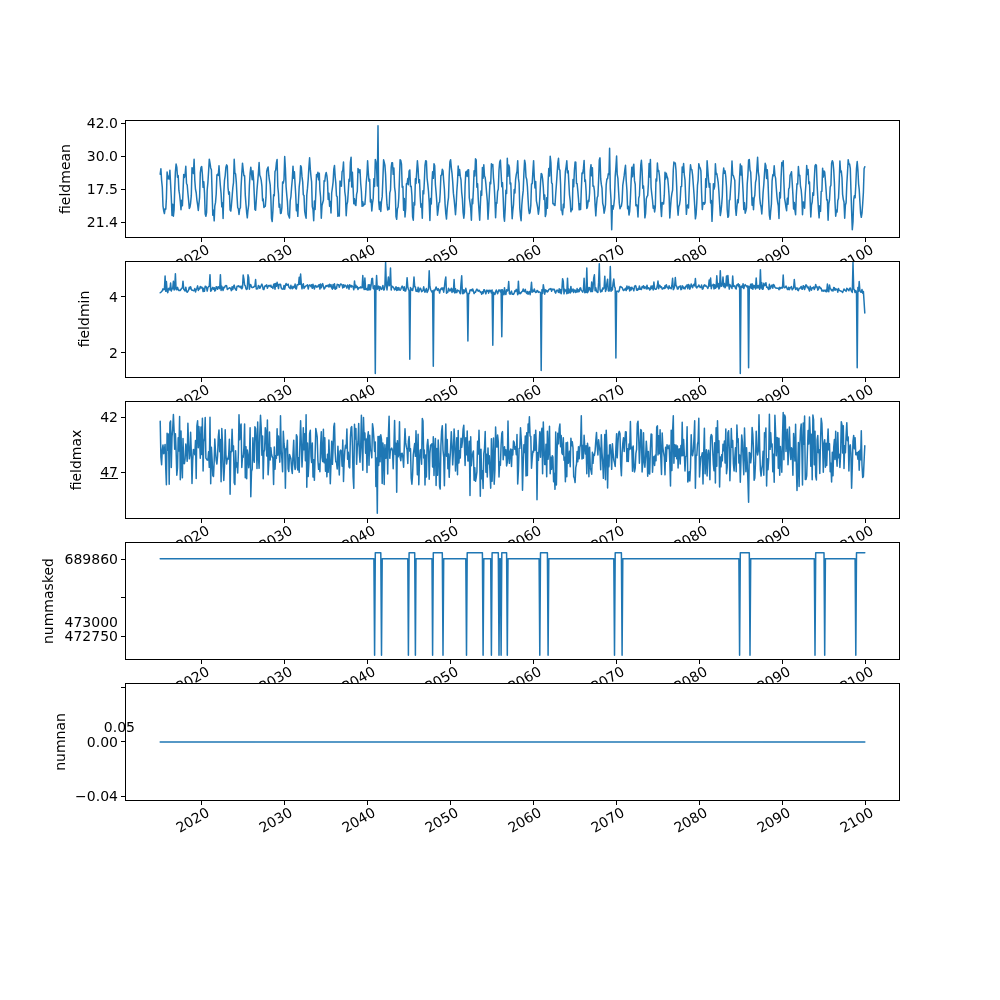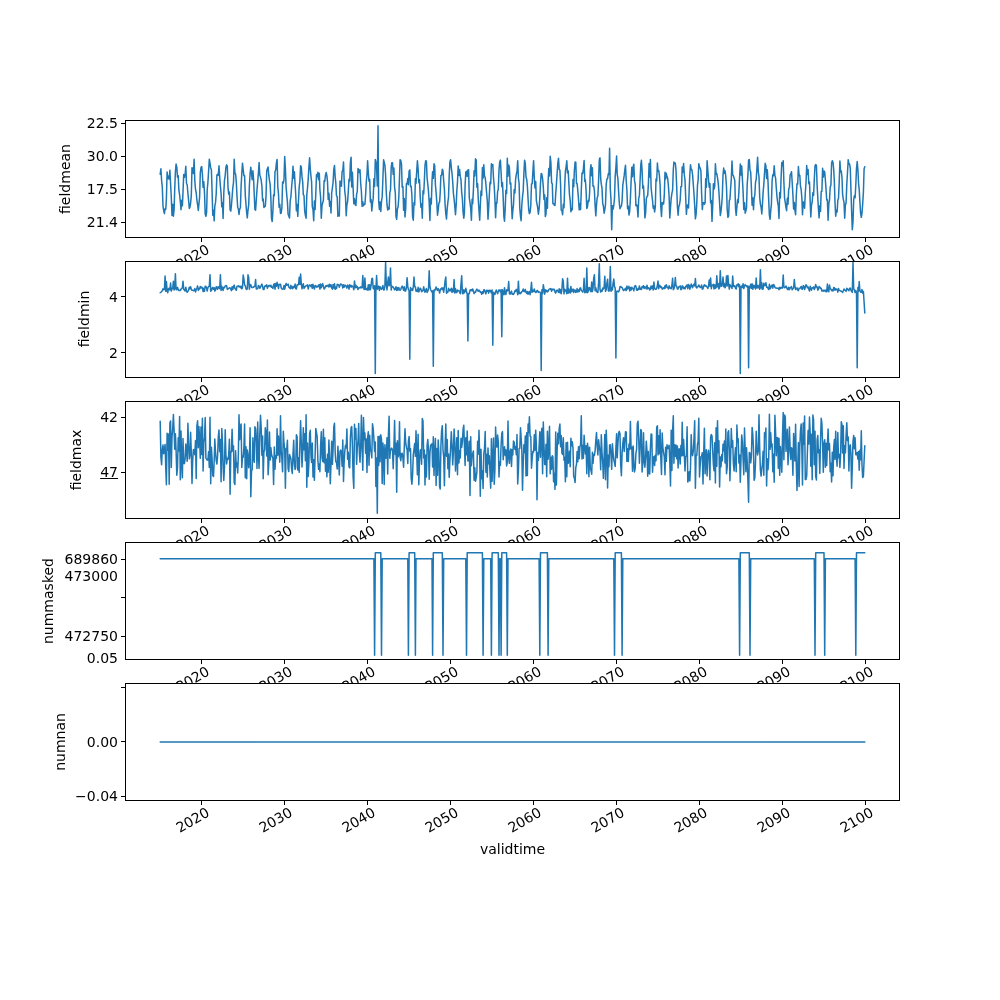--- a/index.html
+++ b/index.html
@@ -26,33 +26,32 @@
 </style>
 </head>
 <body>
 
 <div id="figure-root">
   <div class="ylabel" style="width: 117.5px; left: 6.25px; top: 170.75px;">fieldmean</div>
   <div class="ylabel" style="width: 117.5px; left: 25.25px; top: 311.25px;">fieldmin</div>
   <div class="ylabel" style="width: 117.5px; left: 17.25px; top: 451.75px;">fieldmax</div>
   <div class="ylabel" style="width: 117.5px; left: -10.75px; top: 592.75px;">nummasked</div>
   <div class="ylabel" style="width: 117.5px; left: 1.25px; top: 733.75px;">numnan</div>
-  <div class="xlabel">validtime</div>
 <svg class="series" width="775" height="118" viewBox="0 0 775 117.5" style="left: 125px; top: 120px;">
       <polyline points="35.2,53.9 35.9,48.5 36.6,60.1 37.3,67.0 38.0,85.8 38.7,90.5 39.4,93.3 40.1,88.4 40.8,88.9 41.4,78.3 42.1,51.7 42.8,58.5 43.5,55.9 44.2,58.8 44.9,50.1 45.6,63.7 46.3,77.3 47.0,95.3 47.7,83.9 48.4,95.9 49.1,89.3 49.7,69.8 50.4,51.5 51.1,43.8 51.8,46.8 52.5,56.9 53.2,55.4 53.9,70.2 54.6,74.5 55.3,81.1 56.0,89.5 56.7,80.0 57.4,85.5 58.0,71.8 58.7,54.2 59.4,57.3 60.1,54.2 60.8,46.0 61.5,62.9 62.2,64.8 62.9,73.0 63.6,80.0 64.3,88.3 65.0,86.7 65.6,82.8 66.3,75.4 67.0,47.5 67.7,48.1 68.4,53.2 69.1,39.0 69.8,60.1 70.5,69.2 71.2,72.5 71.9,79.8 72.6,84.3 73.3,90.2 73.9,83.9 74.6,77.2 75.3,52.7 76.0,47.3 76.7,46.3 77.4,54.2 78.1,67.1 78.8,61.6 79.5,72.6 80.2,93.7 80.9,96.0 81.6,92.0 82.2,69.5 82.9,62.3 83.6,51.1 84.3,38.9 85.0,43.0 85.7,47.7 86.4,49.5 87.1,71.6 87.8,95.1 88.5,90.0 89.2,100.6 89.8,85.9 90.5,82.4 91.2,73.8 91.9,54.8 92.6,54.0 93.3,55.1 94.0,45.6 94.7,56.9 95.4,65.9 96.1,73.4 96.8,86.6 97.5,82.8 98.1,98.3 98.8,72.5 99.5,60.0 100.2,55.3 100.9,46.9 101.6,44.6 102.3,45.9 103.0,67.1 103.7,73.9 104.4,71.8 105.1,89.6 105.8,90.8 106.4,85.3 107.1,76.8 107.8,67.6 108.5,62.3 109.2,39.0 109.9,52.7 110.6,53.7 111.3,61.9 112.0,75.9 112.7,87.2 113.4,88.7 114.0,94.2 114.7,88.6 115.4,87.6 116.1,66.2 116.8,53.3 117.5,42.9 118.2,49.5 118.9,55.5 119.6,55.4 120.3,75.1 121.0,84.2 121.7,92.7 122.3,97.6 123.0,89.8 123.7,84.6 124.4,65.3 125.1,53.2 125.8,46.9 126.5,53.5 127.2,59.5 127.9,50.6 128.6,59.4 129.3,75.2 129.9,89.3 130.6,89.9 131.3,79.6 132.0,69.2 132.7,61.3 133.4,52.9 134.1,42.3 134.8,55.0 135.5,56.8 136.2,59.8 136.9,65.8 137.6,80.5 138.2,78.8 138.9,87.2 139.6,86.2 140.3,86.0 141.0,76.9 141.7,51.2 142.4,48.3 143.1,46.7 143.8,55.2 144.5,60.3 145.2,64.6 145.9,79.1 146.5,98.0 147.2,101.3 147.9,90.7 148.6,74.5 149.3,75.4 150.0,51.2 150.7,49.7 151.4,42.7 152.1,39.2 152.8,66.5 153.5,73.7 154.1,87.0 154.8,84.1 155.5,93.3 156.2,92.9 156.9,87.2 157.6,61.7 158.3,62.9 159.0,59.3 159.7,36.3 160.4,48.2 161.1,66.6 161.8,75.1 162.4,81.4 163.1,93.9 163.8,95.8 164.5,97.8 165.2,80.7 165.9,76.5 166.6,67.0 167.3,59.2 168.0,45.9 168.7,57.9 169.4,51.6 170.1,64.2 170.7,74.0 171.4,90.4 172.1,84.3 172.8,96.1 173.5,80.0 174.2,66.6 174.9,60.6 175.6,45.4 176.3,46.8 177.0,56.4 177.7,61.6 178.3,74.5 179.0,75.2 179.7,90.9 180.4,95.0 181.1,97.9 181.8,74.6 182.5,67.9 183.2,59.1 183.9,46.9 184.6,37.5 185.3,48.9 186.0,56.5 186.6,61.7 187.3,86.3 188.0,89.3 188.7,100.5 189.4,80.8 190.1,89.2 190.8,73.3 191.5,54.2 192.2,56.5 192.9,52.0 193.6,59.6 194.3,53.0 194.9,69.5 195.6,76.8 196.3,97.9 197.0,85.2 197.7,82.5 198.4,80.0 199.1,60.4 199.8,61.0 200.5,54.7 201.2,52.2 201.9,55.6 202.5,61.4 203.2,79.2 203.9,72.9 204.6,85.9 205.3,81.2 206.0,92.7 206.7,72.5 207.4,67.6 208.1,61.8 208.8,49.0 209.5,45.2 210.2,56.9 210.8,62.7 211.5,75.5 212.2,76.7 212.9,96.1 213.6,94.0 214.3,95.7 215.0,60.7 215.7,63.9 216.4,65.9 217.1,51.3 217.8,50.2 218.5,41.8 219.1,58.3 219.8,71.5 220.5,76.7 221.2,95.5 221.9,84.4 222.6,81.6 223.3,70.9 224.0,59.1 224.7,60.9 225.4,42.1 226.1,36.9 226.7,66.7 227.4,52.1 228.1,67.7 228.8,83.5 229.5,78.5 230.2,84.4 230.9,85.1 231.6,74.1 232.3,71.1 233.0,48.3 233.7,49.6 234.4,52.4 235.0,49.5 235.7,63.3 236.4,71.3 237.1,86.1 237.8,81.6 238.5,85.5 239.2,84.0 239.9,84.1 240.6,74.5 241.3,61.5 242.0,54.2 242.6,40.5 243.3,52.2 244.0,60.9 244.7,59.1 245.4,81.8 246.1,79.2 246.8,90.8 247.5,82.9 248.2,78.5 248.9,58.4 249.6,66.3 250.3,39.3 250.9,41.4 251.6,47.9 252.3,65.8 253.0,5.4 253.7,81.1 254.4,89.2 255.1,81.7 255.8,91.3 256.5,81.2 257.2,76.4 257.9,58.2 258.6,39.6 259.2,41.9 259.9,44.9 260.6,54.8 261.3,72.3 262.0,84.2 262.7,89.7 263.4,87.2 264.1,88.9 264.8,72.6 265.5,69.9 266.2,47.4 266.8,42.6 267.5,42.5 268.2,54.1 268.9,47.8 269.6,67.1 270.3,72.3 271.0,96.4 271.7,99.0 272.4,88.6 273.1,86.7 273.8,77.3 274.5,57.0 275.1,39.4 275.8,40.3 276.5,44.0 277.2,66.9 277.9,66.0 278.6,89.9 279.3,78.3 280.0,96.7 280.7,88.5 281.4,63.5 282.1,63.6 282.8,58.3 283.4,64.4 284.1,50.9 284.8,49.7 285.5,66.2 286.2,66.1 286.9,75.3 287.6,96.6 288.3,99.9 289.0,82.2 289.7,84.7 290.4,58.6 291.0,63.3 291.7,51.1 292.4,40.6 293.1,48.5 293.8,62.5 294.5,59.6 295.2,76.3 295.9,87.0 296.6,83.8 297.3,98.0 298.0,70.6 298.7,73.6 299.3,62.0 300.0,45.2 300.7,40.4 301.4,40.8 302.1,58.0 302.8,64.1 303.5,71.3 304.2,82.3 304.9,100.3 305.6,78.3 306.3,83.7 307.0,61.0 307.6,51.5 308.3,58.1 309.0,43.5 309.7,45.6 310.4,64.3 311.1,72.2 311.8,81.7 312.5,94.9 313.2,89.7 313.9,82.8 314.6,81.9 315.2,72.7 315.9,55.2 316.6,54.9 317.3,49.0 318.0,50.6 318.7,60.8 319.4,68.9 320.1,84.2 320.8,93.5 321.5,98.8 322.2,88.3 322.9,81.7 323.5,77.3 324.2,55.5 324.9,41.7 325.6,39.4 326.3,47.3 327.0,52.8 327.7,61.4 328.4,72.9 329.1,78.8 329.8,86.1 330.5,94.5 331.2,84.1 331.8,71.3 332.5,61.4 333.2,45.8 333.9,55.1 334.6,49.3 335.3,56.2 336.0,59.7 336.7,72.3 337.4,78.7 338.1,92.1 338.8,97.9 339.4,92.8 340.1,65.0 340.8,51.7 341.5,51.1 342.2,56.2 342.9,49.6 343.6,49.4 344.3,77.7 345.0,82.3 345.7,88.0 346.4,99.9 347.1,79.1 347.7,83.4 348.4,69.6 349.1,50.6 349.8,55.7 350.5,38.6 351.2,39.7 351.9,67.1 352.6,63.6 353.3,79.5 354.0,90.3 354.7,99.9 355.3,86.0 356.0,70.8 356.7,75.0 357.4,47.3 358.1,57.9 358.8,44.5 359.5,55.8 360.2,57.3 360.9,63.9 361.6,72.6 362.3,80.6 363.0,98.9 363.6,89.2 364.3,75.2 365.0,62.0 365.7,63.5 366.4,43.5 367.1,46.3 367.8,44.3 368.5,57.8 369.2,65.4 369.9,79.0 370.6,97.5 371.3,82.3 371.9,82.9 372.6,71.4 373.3,68.8 374.0,49.7 374.7,41.7 375.4,39.9 376.1,52.6 376.8,66.4 377.5,62.6 378.2,77.9 378.9,96.7 379.5,100.9 380.2,88.8 380.9,70.0 381.6,73.2 382.3,38.1 383.0,56.0 383.7,44.7 384.4,47.2 385.1,63.8 385.8,62.9 386.5,83.5 387.2,98.5 387.8,90.4 388.5,84.3 389.2,69.3 389.9,72.8 390.6,59.2 391.3,54.1 392.0,51.3 392.7,40.4 393.4,57.9 394.1,63.0 394.8,88.0 395.5,96.1 396.1,100.5 396.8,85.0 397.5,76.7 398.2,70.4 398.9,53.1 399.6,39.9 400.3,43.4 401.0,56.7 401.7,58.9 402.4,66.2 403.1,79.2 403.7,89.3 404.4,93.3 405.1,91.9 405.8,85.1 406.5,63.7 407.2,63.4 407.9,51.0 408.6,40.4 409.3,57.3 410.0,67.7 410.7,61.3 411.4,80.7 412.0,83.7 412.7,87.7 413.4,93.9 414.1,88.6 414.8,77.9 415.5,63.0 416.2,53.2 416.9,54.0 417.6,58.6 418.3,66.8 419.0,79.3 419.7,74.8 420.3,96.2 421.0,93.8 421.7,77.4 422.4,88.0 423.1,61.5 423.8,48.2 424.5,55.8 425.2,36.1 425.9,42.4 426.6,62.5 427.3,63.6 427.9,83.4 428.6,83.3 429.3,84.9 430.0,85.2 430.7,73.8 431.4,64.4 432.1,53.6 432.8,43.0 433.5,38.0 434.2,49.2 434.9,49.8 435.6,64.4 436.2,89.9 436.9,90.1 437.6,94.5 438.3,84.1 439.0,87.4 439.7,65.5 440.4,51.1 441.1,46.6 441.8,40.6 442.5,52.6 443.2,50.6 443.9,63.7 444.5,74.6 445.2,80.4 445.9,91.5 446.6,88.7 447.3,89.4 448.0,59.3 448.7,66.4 449.4,50.0 450.1,41.8 450.8,42.0 451.5,63.3 452.1,63.3 452.8,70.4 453.5,78.7 454.2,89.6 454.9,83.6 455.6,89.3 456.3,69.9 457.0,52.7 457.7,53.3 458.4,48.4 459.1,40.2 459.8,61.3 460.4,59.7 461.1,70.7 461.8,88.3 462.5,86.4 463.2,80.3 463.9,81.2 464.6,72.7 465.3,50.3 466.0,44.4 466.7,55.6 467.4,47.5 468.0,66.0 468.7,65.7 469.4,70.5 470.1,84.7 470.8,95.6 471.5,84.9 472.2,77.2 472.9,75.7 473.6,59.8 474.3,39.8 475.0,37.6 475.7,58.7 476.3,63.9 477.0,67.9 477.7,83.0 478.4,85.9 479.1,92.9 479.8,89.5 480.5,84.3 481.2,64.3 481.9,58.8 482.6,58.5 483.3,53.4 484.0,54.3 484.6,27.9 485.3,68.4 486.0,79.3 486.7,109.5 487.4,85.4 488.1,88.9 488.8,85.0 489.5,78.0 490.2,56.1 490.9,47.1 491.6,35.8 492.2,54.0 492.9,58.1 493.6,71.3 494.3,82.9 495.0,88.5 495.7,86.6 496.4,85.7 497.1,80.8 497.8,64.8 498.5,60.1 499.2,55.2 499.9,49.2 500.5,45.0 501.2,60.2 501.9,69.5 502.6,88.4 503.3,85.9 504.0,94.8 504.7,90.8 505.4,78.3 506.1,61.2 506.8,47.0 507.5,56.5 508.2,46.5 508.8,44.0 509.5,60.4 510.2,64.0 510.9,85.5 511.6,84.3 512.3,86.6 513.0,96.8 513.7,78.0 514.4,75.4 515.1,59.9 515.8,44.5 516.4,40.0 517.1,50.5 517.8,68.0 518.5,65.7 519.2,79.0 519.9,97.6 520.6,93.2 521.3,78.6 522.0,76.3 522.7,75.4 523.4,63.5 524.1,43.2 524.7,56.7 525.4,39.3 526.1,67.3 526.8,74.0 527.5,80.0 528.2,88.0 528.9,85.7 529.6,91.7 530.3,87.1 531.0,58.7 531.7,60.8 532.4,42.7 533.0,50.9 533.7,50.2 534.4,55.4 535.1,64.8 535.8,86.4 536.5,96.2 537.2,82.3 537.9,82.8 538.6,83.8 539.3,74.9 540.0,52.0 540.6,58.8 541.3,53.1 542.0,56.4 542.7,58.0 543.4,65.8 544.1,75.7 544.8,97.7 545.5,87.3 546.2,78.1 546.9,73.2 547.6,69.8 548.3,49.5 548.9,41.8 549.6,43.3 550.3,42.7 551.0,50.0 551.7,66.9 552.4,86.0 553.1,95.0 553.8,86.3 554.5,84.5 555.2,79.6 555.9,66.2 556.6,66.2 557.2,46.8 557.9,52.0 558.6,43.2 559.3,54.5 560.0,59.6 560.7,77.7 561.4,94.1 562.1,85.7 562.8,84.6 563.5,87.7 564.2,69.4 564.8,54.5 565.5,44.6 566.2,49.2 566.9,49.5 567.6,54.9 568.3,64.2 569.0,73.8 569.7,85.5 570.4,98.6 571.1,94.2 571.8,82.4 572.5,64.8 573.1,60.1 573.8,43.4 574.5,46.6 575.2,47.8 575.9,50.6 576.6,72.7 577.3,89.3 578.0,82.9 578.7,82.3 579.4,84.0 580.1,82.4 580.7,58.5 581.4,67.0 582.1,40.6 582.8,49.6 583.5,59.0 584.2,67.0 584.9,63.2 585.6,82.8 586.3,80.3 587.0,101.1 587.7,85.7 588.4,63.6 589.0,68.9 589.7,66.1 590.4,43.6 591.1,53.9 591.8,53.4 592.5,57.7 593.2,62.3 593.9,71.2 594.6,83.3 595.3,95.3 596.0,91.2 596.7,83.9 597.3,75.7 598.0,54.8 598.7,47.8 599.4,53.0 600.1,50.6 600.8,56.5 601.5,66.5 602.2,89.2 602.9,97.1 603.6,95.6 604.3,80.1 604.9,79.4 605.6,68.4 606.3,59.0 607.0,40.7 607.7,54.6 608.4,55.5 609.1,57.9 609.8,60.2 610.5,87.9 611.2,95.1 611.9,86.6 612.6,79.4 613.2,82.4 613.9,71.4 614.6,56.8 615.3,43.7 616.0,54.8 616.7,45.7 617.4,58.8 618.1,71.6 618.8,89.2 619.5,82.5 620.2,92.9 620.9,90.5 621.5,87.5 622.2,64.0 622.9,54.9 623.6,39.8 624.3,39.2 625.0,49.8 625.7,51.9 626.4,67.2 627.1,85.0 627.8,77.7 628.5,89.5 629.1,78.2 629.8,75.0 630.5,62.2 631.2,59.0 631.9,48.2 632.6,37.0 633.3,51.6 634.0,56.6 634.7,77.1 635.4,83.9 636.1,86.8 636.8,93.7 637.4,84.7 638.1,72.1 638.8,64.3 639.5,53.1 640.2,43.1 640.9,45.5 641.6,58.2 642.3,49.4 643.0,61.4 643.7,79.9 644.4,95.1 645.1,99.0 645.7,90.8 646.4,84.0 647.1,60.6 647.8,54.6 648.5,55.4 649.2,45.5 649.9,54.9 650.6,57.9 651.3,67.8 652.0,76.6 652.7,82.3 653.3,85.6 654.0,98.2 654.7,72.2 655.4,77.8 656.1,57.0 656.8,42.2 657.5,45.5 658.2,40.5 658.9,61.9 659.6,78.4 660.3,82.4 661.0,87.4 661.6,90.4 662.3,78.1 663.0,84.0 663.7,68.9 664.4,67.3 665.1,55.1 665.8,53.7 666.5,51.4 667.2,62.2 667.9,74.3 668.6,88.8 669.3,82.2 669.9,90.0 670.6,94.4 671.3,75.2 672.0,63.6 672.7,63.8 673.4,46.3 674.1,55.3 674.8,55.0 675.5,66.2 676.2,69.6 676.9,78.4 677.5,94.4 678.2,81.7 678.9,82.1 679.6,87.9 680.3,72.5 681.0,62.8 681.7,45.3 682.4,54.3 683.1,49.2 683.8,63.5 684.5,61.7 685.2,81.7 685.8,96.7 686.5,84.7 687.2,81.8 687.9,72.4 688.6,75.0 689.3,58.9 690.0,45.7 690.7,44.4 691.4,45.0 692.1,64.7 692.8,77.6 693.4,88.2 694.1,97.6 694.8,85.6 695.5,91.1 696.2,71.2 696.9,71.0 697.6,47.9 698.3,56.8 699.0,50.8 699.7,51.7 700.4,60.1 701.1,70.0 701.7,79.8 702.4,79.6 703.1,100.0 703.8,83.7 704.5,79.8 705.2,66.7 705.9,64.9 706.6,42.9 707.3,40.4 708.0,42.0 708.7,49.2 709.4,62.5 710.0,82.1 710.7,96.0 711.4,90.1 712.1,91.8 712.8,80.2 713.5,78.0 714.2,62.3 714.9,40.7 715.6,51.7 716.3,50.8 717.0,57.5 717.6,74.1 718.3,79.1 719.0,81.7 719.7,98.0 720.4,84.7 721.1,82.5 721.8,63.9 722.5,52.3 723.2,39.4 723.9,43.9 724.6,43.8 725.3,48.1 725.9,68.4 726.6,90.2 727.3,109.5 728.0,101.5 728.7,79.4 729.4,75.4 730.1,77.5 730.8,64.7 731.5,48.0 732.2,41.3 732.9,49.5 733.6,63.8 734.2,69.1 734.9,81.5 735.6,93.0 736.3,97.1 737.0,92.9 737.7,83.5 738.4,72.0 739.1,48.6 739.8,46.5" fill="none" stroke="#1f77b4" stroke-width="1.5" stroke-linejoin="round" stroke-linecap="round"></polyline>
     </svg>
     <div class="axes-frame" style="left: 125px; top: 120px; width: 775px; height: 117.5px;"></div>
     <div class="ytick-mark" style="left: 121px; top: 221.72px;"></div>
     <div class="ytick-label" style="top: 214.22px;">21.4</div>
     <div class="ytick-mark" style="left: 121px; top: 188.788px;"></div>
     <div class="ytick-label" style="top: 181.288px;">17.5</div>
     <div class="ytick-mark" style="left: 121px; top: 155.857px;"></div>
     <div class="ytick-label" style="top: 148.357px;">30.0</div>
     <div class="ytick-mark" style="left: 121px; top: 122.925px;"></div>
-    <div class="ytick-label" style="top: 115.425px;">22.5</div>
+    <div class="ytick-label" style="top: 115.425px;">42.0</div>
     <div class="xtick-mark" style="left: 200.865px; top: 237.5px;"></div>
     <div class="xtick-mark" style="left: 283.834px; top: 237.5px;"></div>
     <div class="xtick-mark" style="left: 366.804px; top: 237.5px;"></div>
     <div class="xtick-mark" style="left: 449.773px; top: 237.5px;"></div>
     <div class="xtick-mark" style="left: 532.742px; top: 237.5px;"></div>
     <div class="xtick-mark" style="left: 615.712px; top: 237.5px;"></div>
     <div class="xtick-mark" style="left: 698.681px; top: 237.5px;"></div>
     <div class="xtick-mark" style="left: 781.65px; top: 237.5px;"></div>
     <div class="xtick-mark" style="left: 864.62px; top: 237.5px;"></div>
     <div class="xtick-clip" style="top: 240.5px; height: 20px;">
@@ -122,21 +121,21 @@
       <div class="xtick-label" style="left: 723.15px; top: 0px;">2090</div>
       <div class="xtick-label" style="left: 806.12px; top: 0px;">2100</div>
     </div>
     <svg class="series" width="775" height="118" viewBox="0 0 775 117.5" style="left: 125px; top: 542px;">
       <polyline points="35.2,16.5 35.9,16.5 36.6,16.5 37.3,16.5 38.0,16.5 38.7,16.5 39.4,16.5 40.1,16.5 40.8,16.5 41.4,16.5 42.1,16.5 42.8,16.5 43.5,16.5 44.2,16.5 44.9,16.5 45.6,16.5 46.3,16.5 47.0,16.5 47.7,16.5 48.4,16.5 49.1,16.5 49.7,16.5 50.4,16.5 51.1,16.5 51.8,16.5 52.5,16.5 53.2,16.5 53.9,16.5 54.6,16.5 55.3,16.5 56.0,16.5 56.7,16.5 57.4,16.5 58.0,16.5 58.7,16.5 59.4,16.5 60.1,16.5 60.8,16.5 61.5,16.5 62.2,16.5 62.9,16.5 63.6,16.5 64.3,16.5 65.0,16.5 65.6,16.5 66.3,16.5 67.0,16.5 67.7,16.5 68.4,16.5 69.1,16.5 69.8,16.5 70.5,16.5 71.2,16.5 71.9,16.5 72.6,16.5 73.3,16.5 73.9,16.5 74.6,16.5 75.3,16.5 76.0,16.5 76.7,16.5 77.4,16.5 78.1,16.5 78.8,16.5 79.5,16.5 80.2,16.5 80.9,16.5 81.6,16.5 82.2,16.5 82.9,16.5 83.6,16.5 84.3,16.5 85.0,16.5 85.7,16.5 86.4,16.5 87.1,16.5 87.8,16.5 88.5,16.5 89.2,16.5 89.8,16.5 90.5,16.5 91.2,16.5 91.9,16.5 92.6,16.5 93.3,16.5 94.0,16.5 94.7,16.5 95.4,16.5 96.1,16.5 96.8,16.5 97.5,16.5 98.1,16.5 98.8,16.5 99.5,16.5 100.2,16.5 100.9,16.5 101.6,16.5 102.3,16.5 103.0,16.5 103.7,16.5 104.4,16.5 105.1,16.5 105.8,16.5 106.4,16.5 107.1,16.5 107.8,16.5 108.5,16.5 109.2,16.5 109.9,16.5 110.6,16.5 111.3,16.5 112.0,16.5 112.7,16.5 113.4,16.5 114.0,16.5 114.7,16.5 115.4,16.5 116.1,16.5 116.8,16.5 117.5,16.5 118.2,16.5 118.9,16.5 119.6,16.5 120.3,16.5 121.0,16.5 121.7,16.5 122.3,16.5 123.0,16.5 123.7,16.5 124.4,16.5 125.1,16.5 125.8,16.5 126.5,16.5 127.2,16.5 127.9,16.5 128.6,16.5 129.3,16.5 129.9,16.5 130.6,16.5 131.3,16.5 132.0,16.5 132.7,16.5 133.4,16.5 134.1,16.5 134.8,16.5 135.5,16.5 136.2,16.5 136.9,16.5 137.6,16.5 138.2,16.5 138.9,16.5 139.6,16.5 140.3,16.5 141.0,16.5 141.7,16.5 142.4,16.5 143.1,16.5 143.8,16.5 144.5,16.5 145.2,16.5 145.9,16.5 146.5,16.5 147.2,16.5 147.9,16.5 148.6,16.5 149.3,16.5 150.0,16.5 150.7,16.5 151.4,16.5 152.1,16.5 152.8,16.5 153.5,16.5 154.1,16.5 154.8,16.5 155.5,16.5 156.2,16.5 156.9,16.5 157.6,16.5 158.3,16.5 159.0,16.5 159.7,16.5 160.4,16.5 161.1,16.5 161.8,16.5 162.4,16.5 163.1,16.5 163.8,16.5 164.5,16.5 165.2,16.5 165.9,16.5 166.6,16.5 167.3,16.5 168.0,16.5 168.7,16.5 169.4,16.5 170.1,16.5 170.7,16.5 171.4,16.5 172.1,16.5 172.8,16.5 173.5,16.5 174.2,16.5 174.9,16.5 175.6,16.5 176.3,16.5 177.0,16.5 177.7,16.5 178.3,16.5 179.0,16.5 179.7,16.5 180.4,16.5 181.1,16.5 181.8,16.5 182.5,16.5 183.2,16.5 183.9,16.5 184.6,16.5 185.3,16.5 186.0,16.5 186.6,16.5 187.3,16.5 188.0,16.5 188.7,16.5 189.4,16.5 190.1,16.5 190.8,16.5 191.5,16.5 192.2,16.5 192.9,16.5 193.6,16.5 194.3,16.5 194.9,16.5 195.6,16.5 196.3,16.5 197.0,16.5 197.7,16.5 198.4,16.5 199.1,16.5 199.8,16.5 200.5,16.5 201.2,16.5 201.9,16.5 202.5,16.5 203.2,16.5 203.9,16.5 204.6,16.5 205.3,16.5 206.0,16.5 206.7,16.5 207.4,16.5 208.1,16.5 208.8,16.5 209.5,16.5 210.2,16.5 210.8,16.5 211.5,16.5 212.2,16.5 212.9,16.5 213.6,16.5 214.3,16.5 215.0,16.5 215.7,16.5 216.4,16.5 217.1,16.5 217.8,16.5 218.5,16.5 219.1,16.5 219.8,16.5 220.5,16.5 221.2,16.5 221.9,16.5 222.6,16.5 223.3,16.5 224.0,16.5 224.7,16.5 225.4,16.5 226.1,16.5 226.7,16.5 227.4,16.5 228.1,16.5 228.8,16.5 229.5,16.5 230.2,16.5 230.9,16.5 231.6,16.5 232.3,16.5 233.0,16.5 233.7,16.5 234.4,16.5 235.0,16.5 235.7,16.5 236.4,16.5 237.1,16.5 237.8,16.5 238.5,16.5 239.2,16.5 239.9,16.5 240.6,16.5 241.3,16.5 242.0,16.5 242.6,16.5 243.3,16.5 244.0,16.5 244.7,16.5 245.4,16.5 246.1,16.5 246.8,16.5 247.5,16.5 248.2,16.5 248.9,16.5 249.6,112.9 250.3,10.5 250.9,10.5 251.6,10.5 252.3,10.5 253.0,10.5 253.7,10.5 254.4,10.5 255.1,10.5 255.8,10.5 256.5,112.9 257.2,16.5 257.9,16.5 258.6,16.5 259.2,16.5 259.9,16.5 260.6,16.5 261.3,16.5 262.0,16.5 262.7,16.5 263.4,16.5 264.1,16.5 264.8,16.5 265.5,16.5 266.2,16.5 266.8,16.5 267.5,16.5 268.2,16.5 268.9,16.5 269.6,16.5 270.3,16.5 271.0,16.5 271.7,16.5 272.4,16.5 273.1,16.5 273.8,16.5 274.5,16.5 275.1,16.5 275.8,16.5 276.5,16.5 277.2,16.5 277.9,16.5 278.6,16.5 279.3,16.5 280.0,16.5 280.7,16.5 281.4,16.5 282.1,16.5 282.8,16.5 283.4,112.9 284.1,10.5 284.8,10.5 285.5,10.5 286.2,10.5 286.9,10.5 287.6,10.5 288.3,10.5 289.0,10.5 289.7,10.5 290.4,112.9 291.0,16.5 291.7,16.5 292.4,16.5 293.1,16.5 293.8,16.5 294.5,16.5 295.2,16.5 295.9,16.5 296.6,16.5 297.3,16.5 298.0,16.5 298.7,16.5 299.3,16.5 300.0,16.5 300.7,16.5 301.4,16.5 302.1,16.5 302.8,16.5 303.5,16.5 304.2,16.5 304.9,16.5 305.6,16.5 306.3,16.5 307.0,16.5 307.6,112.9 308.3,10.5 309.0,10.5 309.7,10.5 310.4,10.5 311.1,10.5 311.8,10.5 312.5,10.5 313.2,10.5 313.9,10.5 314.6,10.5 315.2,10.5 315.9,10.5 316.6,10.5 317.3,10.5 318.0,112.9 318.7,16.5 319.4,16.5 320.1,16.5 320.8,16.5 321.5,16.5 322.2,16.5 322.9,16.5 323.5,16.5 324.2,16.5 324.9,16.5 325.6,16.5 326.3,16.5 327.0,16.5 327.7,16.5 328.4,16.5 329.1,16.5 329.8,16.5 330.5,16.5 331.2,16.5 331.8,16.5 332.5,16.5 333.2,16.5 333.9,16.5 334.6,16.5 335.3,16.5 336.0,16.5 336.7,16.5 337.4,16.5 338.1,16.5 338.8,16.5 339.4,16.5 340.1,16.5 340.8,16.5 341.5,112.9 342.2,10.5 342.9,10.5 343.6,10.5 344.3,10.5 345.0,10.5 345.7,10.5 346.4,10.5 347.1,10.5 347.7,10.5 348.4,10.5 349.1,10.5 349.8,10.5 350.5,10.5 351.2,10.5 351.9,10.5 352.6,10.5 353.3,10.5 354.0,10.5 354.7,10.5 355.3,10.5 356.0,10.5 356.7,10.5 357.4,10.5 358.1,112.9 358.8,16.5 359.5,16.5 360.2,16.5 360.9,16.5 361.6,16.5 362.3,16.5 363.0,16.5 363.6,16.5 364.3,16.5 365.0,16.5 365.7,16.5 366.4,112.9 367.1,10.5 367.8,10.5 368.5,10.5 369.2,10.5 369.9,10.5 370.6,10.5 371.3,10.5 371.9,10.5 372.6,10.5 373.3,10.5 374.0,112.9 374.7,16.5 375.4,16.5 376.1,112.9 376.8,10.5 377.5,10.5 378.2,10.5 378.9,10.5 379.5,10.5 380.2,10.5 380.9,10.5 381.6,10.5 382.3,112.9 383.0,16.5 383.7,16.5 384.4,16.5 385.1,16.5 385.8,16.5 386.5,16.5 387.2,16.5 387.8,16.5 388.5,16.5 389.2,16.5 389.9,16.5 390.6,16.5 391.3,16.5 392.0,16.5 392.7,16.5 393.4,16.5 394.1,16.5 394.8,16.5 395.5,16.5 396.1,16.5 396.8,16.5 397.5,16.5 398.2,16.5 398.9,16.5 399.6,16.5 400.3,16.5 401.0,16.5 401.7,16.5 402.4,16.5 403.1,16.5 403.7,16.5 404.4,16.5 405.1,16.5 405.8,16.5 406.5,16.5 407.2,16.5 407.9,16.5 408.6,16.5 409.3,16.5 410.0,16.5 410.7,16.5 411.4,16.5 412.0,16.5 412.7,16.5 413.4,16.5 414.1,16.5 414.8,112.9 415.5,10.5 416.2,10.5 416.9,10.5 417.6,10.5 418.3,10.5 419.0,10.5 419.7,10.5 420.3,10.5 421.0,10.5 421.7,10.5 422.4,10.5 423.1,112.9 423.8,16.5 424.5,16.5 425.2,16.5 425.9,16.5 426.6,16.5 427.3,16.5 427.9,16.5 428.6,16.5 429.3,16.5 430.0,16.5 430.7,16.5 431.4,16.5 432.1,16.5 432.8,16.5 433.5,16.5 434.2,16.5 434.9,16.5 435.6,16.5 436.2,16.5 436.9,16.5 437.6,16.5 438.3,16.5 439.0,16.5 439.7,16.5 440.4,16.5 441.1,16.5 441.8,16.5 442.5,16.5 443.2,16.5 443.9,16.5 444.5,16.5 445.2,16.5 445.9,16.5 446.6,16.5 447.3,16.5 448.0,16.5 448.7,16.5 449.4,16.5 450.1,16.5 450.8,16.5 451.5,16.5 452.1,16.5 452.8,16.5 453.5,16.5 454.2,16.5 454.9,16.5 455.6,16.5 456.3,16.5 457.0,16.5 457.7,16.5 458.4,16.5 459.1,16.5 459.8,16.5 460.4,16.5 461.1,16.5 461.8,16.5 462.5,16.5 463.2,16.5 463.9,16.5 464.6,16.5 465.3,16.5 466.0,16.5 466.7,16.5 467.4,16.5 468.0,16.5 468.7,16.5 469.4,16.5 470.1,16.5 470.8,16.5 471.5,16.5 472.2,16.5 472.9,16.5 473.6,16.5 474.3,16.5 475.0,16.5 475.7,16.5 476.3,16.5 477.0,16.5 477.7,16.5 478.4,16.5 479.1,16.5 479.8,16.5 480.5,16.5 481.2,16.5 481.9,16.5 482.6,16.5 483.3,16.5 484.0,16.5 484.6,16.5 485.3,16.5 486.0,16.5 486.7,16.5 487.4,16.5 488.1,16.5 488.8,16.5 489.5,112.9 490.2,10.5 490.9,10.5 491.6,10.5 492.2,10.5 492.9,10.5 493.6,10.5 494.3,10.5 495.0,10.5 495.7,10.5 496.4,10.5 497.1,112.9 497.8,16.5 498.5,16.5 499.2,16.5 499.9,16.5 500.5,16.5 501.2,16.5 501.9,16.5 502.6,16.5 503.3,16.5 504.0,16.5 504.7,16.5 505.4,16.5 506.1,16.5 506.8,16.5 507.5,16.5 508.2,16.5 508.8,16.5 509.5,16.5 510.2,16.5 510.9,16.5 511.6,16.5 512.3,16.5 513.0,16.5 513.7,16.5 514.4,16.5 515.1,16.5 515.8,16.5 516.4,16.5 517.1,16.5 517.8,16.5 518.5,16.5 519.2,16.5 519.9,16.5 520.6,16.5 521.3,16.5 522.0,16.5 522.7,16.5 523.4,16.5 524.1,16.5 524.7,16.5 525.4,16.5 526.1,16.5 526.8,16.5 527.5,16.5 528.2,16.5 528.9,16.5 529.6,16.5 530.3,16.5 531.0,16.5 531.7,16.5 532.4,16.5 533.0,16.5 533.7,16.5 534.4,16.5 535.1,16.5 535.8,16.5 536.5,16.5 537.2,16.5 537.9,16.5 538.6,16.5 539.3,16.5 540.0,16.5 540.6,16.5 541.3,16.5 542.0,16.5 542.7,16.5 543.4,16.5 544.1,16.5 544.8,16.5 545.5,16.5 546.2,16.5 546.9,16.5 547.6,16.5 548.3,16.5 548.9,16.5 549.6,16.5 550.3,16.5 551.0,16.5 551.7,16.5 552.4,16.5 553.1,16.5 553.8,16.5 554.5,16.5 555.2,16.5 555.9,16.5 556.6,16.5 557.2,16.5 557.9,16.5 558.6,16.5 559.3,16.5 560.0,16.5 560.7,16.5 561.4,16.5 562.1,16.5 562.8,16.5 563.5,16.5 564.2,16.5 564.8,16.5 565.5,16.5 566.2,16.5 566.9,16.5 567.6,16.5 568.3,16.5 569.0,16.5 569.7,16.5 570.4,16.5 571.1,16.5 571.8,16.5 572.5,16.5 573.1,16.5 573.8,16.5 574.5,16.5 575.2,16.5 575.9,16.5 576.6,16.5 577.3,16.5 578.0,16.5 578.7,16.5 579.4,16.5 580.1,16.5 580.7,16.5 581.4,16.5 582.1,16.5 582.8,16.5 583.5,16.5 584.2,16.5 584.9,16.5 585.6,16.5 586.3,16.5 587.0,16.5 587.7,16.5 588.4,16.5 589.0,16.5 589.7,16.5 590.4,16.5 591.1,16.5 591.8,16.5 592.5,16.5 593.2,16.5 593.9,16.5 594.6,16.5 595.3,16.5 596.0,16.5 596.7,16.5 597.3,16.5 598.0,16.5 598.7,16.5 599.4,16.5 600.1,16.5 600.8,16.5 601.5,16.5 602.2,16.5 602.9,16.5 603.6,16.5 604.3,16.5 604.9,16.5 605.6,16.5 606.3,16.5 607.0,16.5 607.7,16.5 608.4,16.5 609.1,16.5 609.8,16.5 610.5,16.5 611.2,16.5 611.9,16.5 612.6,16.5 613.2,16.5 613.9,16.5 614.6,112.9 615.3,10.5 616.0,10.5 616.7,10.5 617.4,10.5 618.1,10.5 618.8,10.5 619.5,10.5 620.2,10.5 620.9,10.5 621.5,10.5 622.2,10.5 622.9,10.5 623.6,10.5 624.3,10.5 625.0,112.9 625.7,16.5 626.4,16.5 627.1,16.5 627.8,16.5 628.5,16.5 629.1,16.5 629.8,16.5 630.5,16.5 631.2,16.5 631.9,16.5 632.6,16.5 633.3,16.5 634.0,16.5 634.7,16.5 635.4,16.5 636.1,16.5 636.8,16.5 637.4,16.5 638.1,16.5 638.8,16.5 639.5,16.5 640.2,16.5 640.9,16.5 641.6,16.5 642.3,16.5 643.0,16.5 643.7,16.5 644.4,16.5 645.1,16.5 645.7,16.5 646.4,16.5 647.1,16.5 647.8,16.5 648.5,16.5 649.2,16.5 649.9,16.5 650.6,16.5 651.3,16.5 652.0,16.5 652.7,16.5 653.3,16.5 654.0,16.5 654.7,16.5 655.4,16.5 656.1,16.5 656.8,16.5 657.5,16.5 658.2,16.5 658.9,16.5 659.6,16.5 660.3,16.5 661.0,16.5 661.6,16.5 662.3,16.5 663.0,16.5 663.7,16.5 664.4,16.5 665.1,16.5 665.8,16.5 666.5,16.5 667.2,16.5 667.9,16.5 668.6,16.5 669.3,16.5 669.9,16.5 670.6,16.5 671.3,16.5 672.0,16.5 672.7,16.5 673.4,16.5 674.1,16.5 674.8,16.5 675.5,16.5 676.2,16.5 676.9,16.5 677.5,16.5 678.2,16.5 678.9,16.5 679.6,16.5 680.3,16.5 681.0,16.5 681.7,16.5 682.4,16.5 683.1,16.5 683.8,16.5 684.5,16.5 685.2,16.5 685.8,16.5 686.5,16.5 687.2,16.5 687.9,16.5 688.6,16.5 689.3,16.5 690.0,112.9 690.7,10.5 691.4,10.5 692.1,10.5 692.8,10.5 693.4,10.5 694.1,10.5 694.8,10.5 695.5,10.5 696.2,10.5 696.9,10.5 697.6,10.5 698.3,10.5 699.0,10.5 699.7,112.9 700.4,16.5 701.1,16.5 701.7,16.5 702.4,16.5 703.1,16.5 703.8,16.5 704.5,16.5 705.2,16.5 705.9,16.5 706.6,16.5 707.3,16.5 708.0,16.5 708.7,16.5 709.4,16.5 710.0,16.5 710.7,16.5 711.4,16.5 712.1,16.5 712.8,16.5 713.5,16.5 714.2,16.5 714.9,16.5 715.6,16.5 716.3,16.5 717.0,16.5 717.6,16.5 718.3,16.5 719.0,16.5 719.7,16.5 720.4,16.5 721.1,16.5 721.8,16.5 722.5,16.5 723.2,16.5 723.9,16.5 724.6,16.5 725.3,16.5 725.9,16.5 726.6,16.5 727.3,16.5 728.0,16.5 728.7,16.5 729.4,16.5 730.1,16.5 730.8,112.9 731.5,10.5 732.2,10.5 732.9,10.5 733.6,10.5 734.2,10.5 734.9,10.5 735.6,10.5 736.3,10.5 737.0,10.5 737.7,10.5 738.4,10.5 739.1,10.5 739.8,10.5" fill="none" stroke="#1f77b4" stroke-width="1.5" stroke-linejoin="round" stroke-linecap="round"></polyline>
     </svg>
     <div class="axes-frame" style="left: 125px; top: 542px; width: 775px; height: 117.5px;"></div>
     <div class="ytick-mark" style="left: 121px; top: 635.809px;"></div>
     <div class="ytick-label" style="top: 628.309px;">472750</div>
     <div class="ytick-mark" style="left: 121px; top: 597.158px;"></div>
-    <div class="ytick-label" style="top: 568px;">473000</div>
+    <div class="ytick-label" style="top: 614px;">473000</div>
     <div class="ytick-mark" style="left: 121px; top: 558.507px;"></div>
     <div class="ytick-label" style="top: 551.007px;">689860</div>
     <div class="xtick-mark" style="left: 200.865px; top: 659.5px;"></div>
     <div class="xtick-mark" style="left: 283.834px; top: 659.5px;"></div>
     <div class="xtick-mark" style="left: 366.804px; top: 659.5px;"></div>
     <div class="xtick-mark" style="left: 449.773px; top: 659.5px;"></div>
     <div class="xtick-mark" style="left: 532.742px; top: 659.5px;"></div>
     <div class="xtick-mark" style="left: 615.712px; top: 659.5px;"></div>
     <div class="xtick-mark" style="left: 698.681px; top: 659.5px;"></div>
     <div class="xtick-mark" style="left: 781.65px; top: 659.5px;"></div>
@@ -154,21 +153,21 @@
     </div>
     <svg class="series" width="775" height="118" viewBox="0 0 775 117.5" style="left: 125px; top: 683px;">
       <polyline points="35.2,58.8 35.9,58.8 36.6,58.8 37.3,58.8 38.0,58.8 38.7,58.8 39.4,58.8 40.1,58.8 40.8,58.8 41.4,58.8 42.1,58.8 42.8,58.8 43.5,58.8 44.2,58.8 44.9,58.8 45.6,58.8 46.3,58.8 47.0,58.8 47.7,58.8 48.4,58.8 49.1,58.8 49.7,58.8 50.4,58.8 51.1,58.8 51.8,58.8 52.5,58.8 53.2,58.8 53.9,58.8 54.6,58.8 55.3,58.8 56.0,58.8 56.7,58.8 57.4,58.8 58.0,58.8 58.7,58.8 59.4,58.8 60.1,58.8 60.8,58.8 61.5,58.8 62.2,58.8 62.9,58.8 63.6,58.8 64.3,58.8 65.0,58.8 65.6,58.8 66.3,58.8 67.0,58.8 67.7,58.8 68.4,58.8 69.1,58.8 69.8,58.8 70.5,58.8 71.2,58.8 71.9,58.8 72.6,58.8 73.3,58.8 73.9,58.8 74.6,58.8 75.3,58.8 76.0,58.8 76.7,58.8 77.4,58.8 78.1,58.8 78.8,58.8 79.5,58.8 80.2,58.8 80.9,58.8 81.6,58.8 82.2,58.8 82.9,58.8 83.6,58.8 84.3,58.8 85.0,58.8 85.7,58.8 86.4,58.8 87.1,58.8 87.8,58.8 88.5,58.8 89.2,58.8 89.8,58.8 90.5,58.8 91.2,58.8 91.9,58.8 92.6,58.8 93.3,58.8 94.0,58.8 94.7,58.8 95.4,58.8 96.1,58.8 96.8,58.8 97.5,58.8 98.1,58.8 98.8,58.8 99.5,58.8 100.2,58.8 100.9,58.8 101.6,58.8 102.3,58.8 103.0,58.8 103.7,58.8 104.4,58.8 105.1,58.8 105.8,58.8 106.4,58.8 107.1,58.8 107.8,58.8 108.5,58.8 109.2,58.8 109.9,58.8 110.6,58.8 111.3,58.8 112.0,58.8 112.7,58.8 113.4,58.8 114.0,58.8 114.7,58.8 115.4,58.8 116.1,58.8 116.8,58.8 117.5,58.8 118.2,58.8 118.9,58.8 119.6,58.8 120.3,58.8 121.0,58.8 121.7,58.8 122.3,58.8 123.0,58.8 123.7,58.8 124.4,58.8 125.1,58.8 125.8,58.8 126.5,58.8 127.2,58.8 127.9,58.8 128.6,58.8 129.3,58.8 129.9,58.8 130.6,58.8 131.3,58.8 132.0,58.8 132.7,58.8 133.4,58.8 134.1,58.8 134.8,58.8 135.5,58.8 136.2,58.8 136.9,58.8 137.6,58.8 138.2,58.8 138.9,58.8 139.6,58.8 140.3,58.8 141.0,58.8 141.7,58.8 142.4,58.8 143.1,58.8 143.8,58.8 144.5,58.8 145.2,58.8 145.9,58.8 146.5,58.8 147.2,58.8 147.9,58.8 148.6,58.8 149.3,58.8 150.0,58.8 150.7,58.8 151.4,58.8 152.1,58.8 152.8,58.8 153.5,58.8 154.1,58.8 154.8,58.8 155.5,58.8 156.2,58.8 156.9,58.8 157.6,58.8 158.3,58.8 159.0,58.8 159.7,58.8 160.4,58.8 161.1,58.8 161.8,58.8 162.4,58.8 163.1,58.8 163.8,58.8 164.5,58.8 165.2,58.8 165.9,58.8 166.6,58.8 167.3,58.8 168.0,58.8 168.7,58.8 169.4,58.8 170.1,58.8 170.7,58.8 171.4,58.8 172.1,58.8 172.8,58.8 173.5,58.8 174.2,58.8 174.9,58.8 175.6,58.8 176.3,58.8 177.0,58.8 177.7,58.8 178.3,58.8 179.0,58.8 179.7,58.8 180.4,58.8 181.1,58.8 181.8,58.8 182.5,58.8 183.2,58.8 183.9,58.8 184.6,58.8 185.3,58.8 186.0,58.8 186.6,58.8 187.3,58.8 188.0,58.8 188.7,58.8 189.4,58.8 190.1,58.8 190.8,58.8 191.5,58.8 192.2,58.8 192.9,58.8 193.6,58.8 194.3,58.8 194.9,58.8 195.6,58.8 196.3,58.8 197.0,58.8 197.7,58.8 198.4,58.8 199.1,58.8 199.8,58.8 200.5,58.8 201.2,58.8 201.9,58.8 202.5,58.8 203.2,58.8 203.9,58.8 204.6,58.8 205.3,58.8 206.0,58.8 206.7,58.8 207.4,58.8 208.1,58.8 208.8,58.8 209.5,58.8 210.2,58.8 210.8,58.8 211.5,58.8 212.2,58.8 212.9,58.8 213.6,58.8 214.3,58.8 215.0,58.8 215.7,58.8 216.4,58.8 217.1,58.8 217.8,58.8 218.5,58.8 219.1,58.8 219.8,58.8 220.5,58.8 221.2,58.8 221.9,58.8 222.6,58.8 223.3,58.8 224.0,58.8 224.7,58.8 225.4,58.8 226.1,58.8 226.7,58.8 227.4,58.8 228.1,58.8 228.8,58.8 229.5,58.8 230.2,58.8 230.9,58.8 231.6,58.8 232.3,58.8 233.0,58.8 233.7,58.8 234.4,58.8 235.0,58.8 235.7,58.8 236.4,58.8 237.1,58.8 237.8,58.8 238.5,58.8 239.2,58.8 239.9,58.8 240.6,58.8 241.3,58.8 242.0,58.8 242.6,58.8 243.3,58.8 244.0,58.8 244.7,58.8 245.4,58.8 246.1,58.8 246.8,58.8 247.5,58.8 248.2,58.8 248.9,58.8 249.6,58.8 250.3,58.8 250.9,58.8 251.6,58.8 252.3,58.8 253.0,58.8 253.7,58.8 254.4,58.8 255.1,58.8 255.8,58.8 256.5,58.8 257.2,58.8 257.9,58.8 258.6,58.8 259.2,58.8 259.9,58.8 260.6,58.8 261.3,58.8 262.0,58.8 262.7,58.8 263.4,58.8 264.1,58.8 264.8,58.8 265.5,58.8 266.2,58.8 266.8,58.8 267.5,58.8 268.2,58.8 268.9,58.8 269.6,58.8 270.3,58.8 271.0,58.8 271.7,58.8 272.4,58.8 273.1,58.8 273.8,58.8 274.5,58.8 275.1,58.8 275.8,58.8 276.5,58.8 277.2,58.8 277.9,58.8 278.6,58.8 279.3,58.8 280.0,58.8 280.7,58.8 281.4,58.8 282.1,58.8 282.8,58.8 283.4,58.8 284.1,58.8 284.8,58.8 285.5,58.8 286.2,58.8 286.9,58.8 287.6,58.8 288.3,58.8 289.0,58.8 289.7,58.8 290.4,58.8 291.0,58.8 291.7,58.8 292.4,58.8 293.1,58.8 293.8,58.8 294.5,58.8 295.2,58.8 295.9,58.8 296.6,58.8 297.3,58.8 298.0,58.8 298.7,58.8 299.3,58.8 300.0,58.8 300.7,58.8 301.4,58.8 302.1,58.8 302.8,58.8 303.5,58.8 304.2,58.8 304.9,58.8 305.6,58.8 306.3,58.8 307.0,58.8 307.6,58.8 308.3,58.8 309.0,58.8 309.7,58.8 310.4,58.8 311.1,58.8 311.8,58.8 312.5,58.8 313.2,58.8 313.9,58.8 314.6,58.8 315.2,58.8 315.9,58.8 316.6,58.8 317.3,58.8 318.0,58.8 318.7,58.8 319.4,58.8 320.1,58.8 320.8,58.8 321.5,58.8 322.2,58.8 322.9,58.8 323.5,58.8 324.2,58.8 324.9,58.8 325.6,58.8 326.3,58.8 327.0,58.8 327.7,58.8 328.4,58.8 329.1,58.8 329.8,58.8 330.5,58.8 331.2,58.8 331.8,58.8 332.5,58.8 333.2,58.8 333.9,58.8 334.6,58.8 335.3,58.8 336.0,58.8 336.7,58.8 337.4,58.8 338.1,58.8 338.8,58.8 339.4,58.8 340.1,58.8 340.8,58.8 341.5,58.8 342.2,58.8 342.9,58.8 343.6,58.8 344.3,58.8 345.0,58.8 345.7,58.8 346.4,58.8 347.1,58.8 347.7,58.8 348.4,58.8 349.1,58.8 349.8,58.8 350.5,58.8 351.2,58.8 351.9,58.8 352.6,58.8 353.3,58.8 354.0,58.8 354.7,58.8 355.3,58.8 356.0,58.8 356.7,58.8 357.4,58.8 358.1,58.8 358.8,58.8 359.5,58.8 360.2,58.8 360.9,58.8 361.6,58.8 362.3,58.8 363.0,58.8 363.6,58.8 364.3,58.8 365.0,58.8 365.7,58.8 366.4,58.8 367.1,58.8 367.8,58.8 368.5,58.8 369.2,58.8 369.9,58.8 370.6,58.8 371.3,58.8 371.9,58.8 372.6,58.8 373.3,58.8 374.0,58.8 374.7,58.8 375.4,58.8 376.1,58.8 376.8,58.8 377.5,58.8 378.2,58.8 378.9,58.8 379.5,58.8 380.2,58.8 380.9,58.8 381.6,58.8 382.3,58.8 383.0,58.8 383.7,58.8 384.4,58.8 385.1,58.8 385.8,58.8 386.5,58.8 387.2,58.8 387.8,58.8 388.5,58.8 389.2,58.8 389.9,58.8 390.6,58.8 391.3,58.8 392.0,58.8 392.7,58.8 393.4,58.8 394.1,58.8 394.8,58.8 395.5,58.8 396.1,58.8 396.8,58.8 397.5,58.8 398.2,58.8 398.9,58.8 399.6,58.8 400.3,58.8 401.0,58.8 401.7,58.8 402.4,58.8 403.1,58.8 403.7,58.8 404.4,58.8 405.1,58.8 405.8,58.8 406.5,58.8 407.2,58.8 407.9,58.8 408.6,58.8 409.3,58.8 410.0,58.8 410.7,58.8 411.4,58.8 412.0,58.8 412.7,58.8 413.4,58.8 414.1,58.8 414.8,58.8 415.5,58.8 416.2,58.8 416.9,58.8 417.6,58.8 418.3,58.8 419.0,58.8 419.7,58.8 420.3,58.8 421.0,58.8 421.7,58.8 422.4,58.8 423.1,58.8 423.8,58.8 424.5,58.8 425.2,58.8 425.9,58.8 426.6,58.8 427.3,58.8 427.9,58.8 428.6,58.8 429.3,58.8 430.0,58.8 430.7,58.8 431.4,58.8 432.1,58.8 432.8,58.8 433.5,58.8 434.2,58.8 434.9,58.8 435.6,58.8 436.2,58.8 436.9,58.8 437.6,58.8 438.3,58.8 439.0,58.8 439.7,58.8 440.4,58.8 441.1,58.8 441.8,58.8 442.5,58.8 443.2,58.8 443.9,58.8 444.5,58.8 445.2,58.8 445.9,58.8 446.6,58.8 447.3,58.8 448.0,58.8 448.7,58.8 449.4,58.8 450.1,58.8 450.8,58.8 451.5,58.8 452.1,58.8 452.8,58.8 453.5,58.8 454.2,58.8 454.9,58.8 455.6,58.8 456.3,58.8 457.0,58.8 457.7,58.8 458.4,58.8 459.1,58.8 459.8,58.8 460.4,58.8 461.1,58.8 461.8,58.8 462.5,58.8 463.2,58.8 463.9,58.8 464.6,58.8 465.3,58.8 466.0,58.8 466.7,58.8 467.4,58.8 468.0,58.8 468.7,58.8 469.4,58.8 470.1,58.8 470.8,58.8 471.5,58.8 472.2,58.8 472.9,58.8 473.6,58.8 474.3,58.8 475.0,58.8 475.7,58.8 476.3,58.8 477.0,58.8 477.7,58.8 478.4,58.8 479.1,58.8 479.8,58.8 480.5,58.8 481.2,58.8 481.9,58.8 482.6,58.8 483.3,58.8 484.0,58.8 484.6,58.8 485.3,58.8 486.0,58.8 486.7,58.8 487.4,58.8 488.1,58.8 488.8,58.8 489.5,58.8 490.2,58.8 490.9,58.8 491.6,58.8 492.2,58.8 492.9,58.8 493.6,58.8 494.3,58.8 495.0,58.8 495.7,58.8 496.4,58.8 497.1,58.8 497.8,58.8 498.5,58.8 499.2,58.8 499.9,58.8 500.5,58.8 501.2,58.8 501.9,58.8 502.6,58.8 503.3,58.8 504.0,58.8 504.7,58.8 505.4,58.8 506.1,58.8 506.8,58.8 507.5,58.8 508.2,58.8 508.8,58.8 509.5,58.8 510.2,58.8 510.9,58.8 511.6,58.8 512.3,58.8 513.0,58.8 513.7,58.8 514.4,58.8 515.1,58.8 515.8,58.8 516.4,58.8 517.1,58.8 517.8,58.8 518.5,58.8 519.2,58.8 519.9,58.8 520.6,58.8 521.3,58.8 522.0,58.8 522.7,58.8 523.4,58.8 524.1,58.8 524.7,58.8 525.4,58.8 526.1,58.8 526.8,58.8 527.5,58.8 528.2,58.8 528.9,58.8 529.6,58.8 530.3,58.8 531.0,58.8 531.7,58.8 532.4,58.8 533.0,58.8 533.7,58.8 534.4,58.8 535.1,58.8 535.8,58.8 536.5,58.8 537.2,58.8 537.9,58.8 538.6,58.8 539.3,58.8 540.0,58.8 540.6,58.8 541.3,58.8 542.0,58.8 542.7,58.8 543.4,58.8 544.1,58.8 544.8,58.8 545.5,58.8 546.2,58.8 546.9,58.8 547.6,58.8 548.3,58.8 548.9,58.8 549.6,58.8 550.3,58.8 551.0,58.8 551.7,58.8 552.4,58.8 553.1,58.8 553.8,58.8 554.5,58.8 555.2,58.8 555.9,58.8 556.6,58.8 557.2,58.8 557.9,58.8 558.6,58.8 559.3,58.8 560.0,58.8 560.7,58.8 561.4,58.8 562.1,58.8 562.8,58.8 563.5,58.8 564.2,58.8 564.8,58.8 565.5,58.8 566.2,58.8 566.9,58.8 567.6,58.8 568.3,58.8 569.0,58.8 569.7,58.8 570.4,58.8 571.1,58.8 571.8,58.8 572.5,58.8 573.1,58.8 573.8,58.8 574.5,58.8 575.2,58.8 575.9,58.8 576.6,58.8 577.3,58.8 578.0,58.8 578.7,58.8 579.4,58.8 580.1,58.8 580.7,58.8 581.4,58.8 582.1,58.8 582.8,58.8 583.5,58.8 584.2,58.8 584.9,58.8 585.6,58.8 586.3,58.8 587.0,58.8 587.7,58.8 588.4,58.8 589.0,58.8 589.7,58.8 590.4,58.8 591.1,58.8 591.8,58.8 592.5,58.8 593.2,58.8 593.9,58.8 594.6,58.8 595.3,58.8 596.0,58.8 596.7,58.8 597.3,58.8 598.0,58.8 598.7,58.8 599.4,58.8 600.1,58.8 600.8,58.8 601.5,58.8 602.2,58.8 602.9,58.8 603.6,58.8 604.3,58.8 604.9,58.8 605.6,58.8 606.3,58.8 607.0,58.8 607.7,58.8 608.4,58.8 609.1,58.8 609.8,58.8 610.5,58.8 611.2,58.8 611.9,58.8 612.6,58.8 613.2,58.8 613.9,58.8 614.6,58.8 615.3,58.8 616.0,58.8 616.7,58.8 617.4,58.8 618.1,58.8 618.8,58.8 619.5,58.8 620.2,58.8 620.9,58.8 621.5,58.8 622.2,58.8 622.9,58.8 623.6,58.8 624.3,58.8 625.0,58.8 625.7,58.8 626.4,58.8 627.1,58.8 627.8,58.8 628.5,58.8 629.1,58.8 629.8,58.8 630.5,58.8 631.2,58.8 631.9,58.8 632.6,58.8 633.3,58.8 634.0,58.8 634.7,58.8 635.4,58.8 636.1,58.8 636.8,58.8 637.4,58.8 638.1,58.8 638.8,58.8 639.5,58.8 640.2,58.8 640.9,58.8 641.6,58.8 642.3,58.8 643.0,58.8 643.7,58.8 644.4,58.8 645.1,58.8 645.7,58.8 646.4,58.8 647.1,58.8 647.8,58.8 648.5,58.8 649.2,58.8 649.9,58.8 650.6,58.8 651.3,58.8 652.0,58.8 652.7,58.8 653.3,58.8 654.0,58.8 654.7,58.8 655.4,58.8 656.1,58.8 656.8,58.8 657.5,58.8 658.2,58.8 658.9,58.8 659.6,58.8 660.3,58.8 661.0,58.8 661.6,58.8 662.3,58.8 663.0,58.8 663.7,58.8 664.4,58.8 665.1,58.8 665.8,58.8 666.5,58.8 667.2,58.8 667.9,58.8 668.6,58.8 669.3,58.8 669.9,58.8 670.6,58.8 671.3,58.8 672.0,58.8 672.7,58.8 673.4,58.8 674.1,58.8 674.8,58.8 675.5,58.8 676.2,58.8 676.9,58.8 677.5,58.8 678.2,58.8 678.9,58.8 679.6,58.8 680.3,58.8 681.0,58.8 681.7,58.8 682.4,58.8 683.1,58.8 683.8,58.8 684.5,58.8 685.2,58.8 685.8,58.8 686.5,58.8 687.2,58.8 687.9,58.8 688.6,58.8 689.3,58.8 690.0,58.8 690.7,58.8 691.4,58.8 692.1,58.8 692.8,58.8 693.4,58.8 694.1,58.8 694.8,58.8 695.5,58.8 696.2,58.8 696.9,58.8 697.6,58.8 698.3,58.8 699.0,58.8 699.7,58.8 700.4,58.8 701.1,58.8 701.7,58.8 702.4,58.8 703.1,58.8 703.8,58.8 704.5,58.8 705.2,58.8 705.9,58.8 706.6,58.8 707.3,58.8 708.0,58.8 708.7,58.8 709.4,58.8 710.0,58.8 710.7,58.8 711.4,58.8 712.1,58.8 712.8,58.8 713.5,58.8 714.2,58.8 714.9,58.8 715.6,58.8 716.3,58.8 717.0,58.8 717.6,58.8 718.3,58.8 719.0,58.8 719.7,58.8 720.4,58.8 721.1,58.8 721.8,58.8 722.5,58.8 723.2,58.8 723.9,58.8 724.6,58.8 725.3,58.8 725.9,58.8 726.6,58.8 727.3,58.8 728.0,58.8 728.7,58.8 729.4,58.8 730.1,58.8 730.8,58.8 731.5,58.8 732.2,58.8 732.9,58.8 733.6,58.8 734.2,58.8 734.9,58.8 735.6,58.8 736.3,58.8 737.0,58.8 737.7,58.8 738.4,58.8 739.1,58.8 739.8,58.8" fill="none" stroke="#1f77b4" stroke-width="1.5" stroke-linejoin="round" stroke-linecap="round"></polyline>
     </svg>
     <div class="axes-frame" style="left: 125px; top: 683px; width: 775px; height: 117.5px;"></div>
     <div class="ytick-mark" style="left: 121px; top: 795.648px;"></div>
     <div class="ytick-label" style="top: 788.148px;">−0.04</div>
     <div class="ytick-mark" style="left: 121px; top: 741.25px;"></div>
     <div class="ytick-label" style="top: 733.75px;">0.00</div>
     <div class="ytick-mark" style="left: 121px; top: 686.852px;"></div>
-    <div class="ytick-label" style="top: 650px;">0.05</div>
+    <div class="ytick-label" style="top: 719px; padding-left: 17px;">0.05</div>
     <div class="xtick-mark" style="left: 200.865px; top: 800.5px;"></div>
     <div class="xtick-mark" style="left: 283.834px; top: 800.5px;"></div>
     <div class="xtick-mark" style="left: 366.804px; top: 800.5px;"></div>
     <div class="xtick-mark" style="left: 449.773px; top: 800.5px;"></div>
     <div class="xtick-mark" style="left: 532.742px; top: 800.5px;"></div>
     <div class="xtick-mark" style="left: 615.712px; top: 800.5px;"></div>
     <div class="xtick-mark" style="left: 698.681px; top: 800.5px;"></div>
     <div class="xtick-mark" style="left: 781.65px; top: 800.5px;"></div>
     <div class="xtick-mark" style="left: 864.62px; top: 800.5px;"></div>
     <div class="xtick-clip" style="top: 803.5px; height: 45px;">

